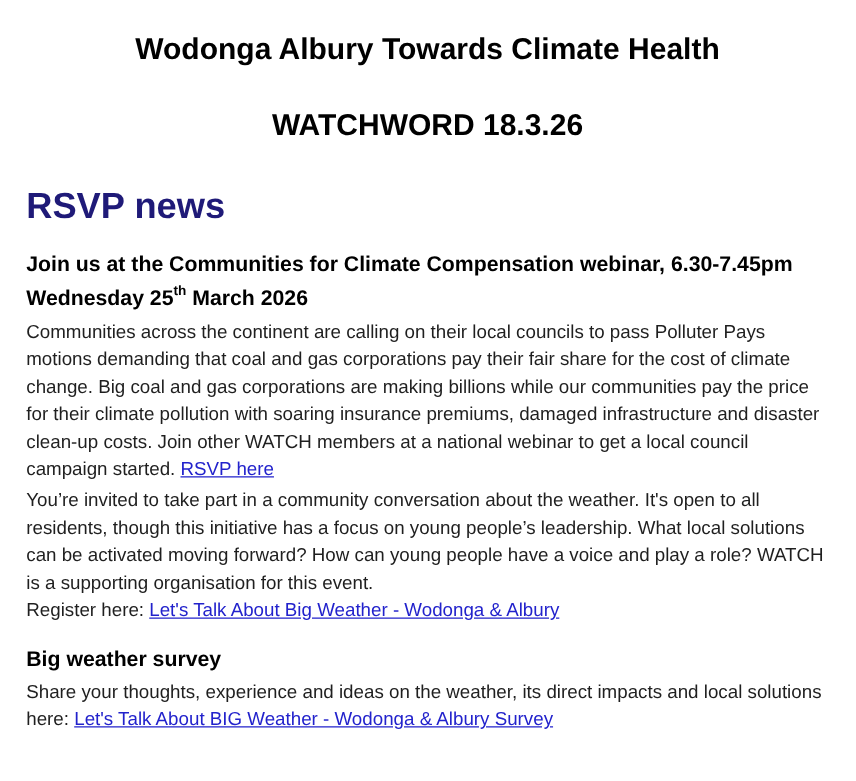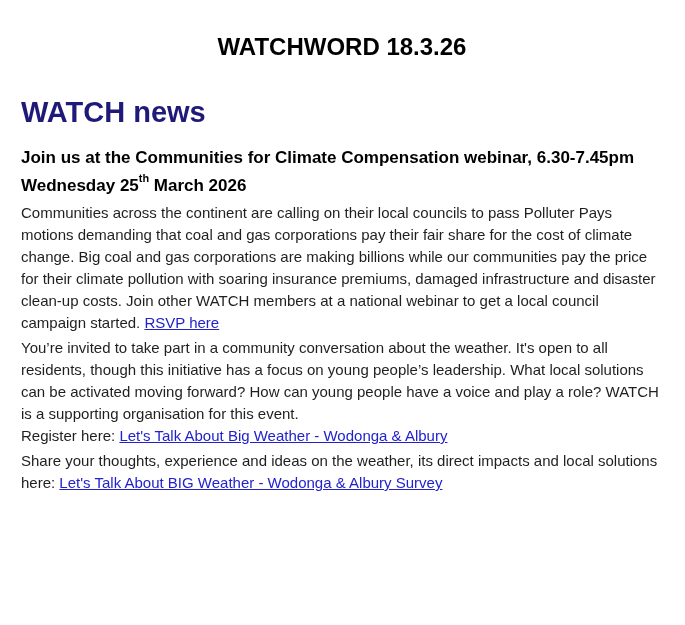--- a/index.html
+++ b/index.html
@@ -70,28 +70,30 @@
   a.link {
     text-decoration: underline;
     cursor: pointer;
   }
 </style>
 </head>
 <body>
 
 <div class="page">
 
+  <h1 class="doc-title">Wodonga Albury Towards Climate Health</h1>
 
   <h1 class="doc-issue">WATCHWORD 18.3.26</h1>
 
-  <h2 class="section-title" style="color: rgb(31, 26, 120);">WATCH news</h2>
+  <h2 class="section-title" style="color: rgb(31, 26, 120);">RSVP news</h2>
 
   <h3 class="item-heading first"><span>Join us at the Communities for Climate Compensation webinar, 6.30-7.45pm Wednesday 25</span><sup>th</sup><span> March 2026</span></h3>
 
   <p class="body-text"><span>Communities across the continent are calling on their local councils to pass Polluter Pays motions demanding that coal and gas corporations pay their fair share for the cost of climate change. Big coal and gas corporations are making billions while our communities pay the price for their climate pollution with soaring insurance premiums, damaged infrastructure and disaster clean-up costs. Join other WATCH members at a national webinar to get a local council campaign started. </span><a class="link" href="#" style="color: rgb(34, 34, 204);">RSVP here</a></p>
 
 
   <p class="body-text"><span>You’re invited to take part in a community conversation about the weather. It's open to all residents, though this initiative has a focus on young people’s leadership. What local solutions can be activated moving forward? How can young people have a voice and play a role? WATCH is a supporting organisation for this event.</span><br><span>Register here: </span><a class="link" href="#" style="color: rgb(34, 34, 204);">Let's Talk About Big Weather - Wodonga &amp; Albury</a></p>
 
+  <h3 class="item-heading">Big weather survey</h3>
 
   <p class="body-text"><span>Share your thoughts, experience and ideas on the weather, its direct impacts and local solutions here: </span><a class="link" href="#" style="color: rgb(34, 34, 204);">Let's Talk About BIG Weather - Wodonga &amp; Albury Survey</a></p>
 
 </div>
 
 </body></html>

